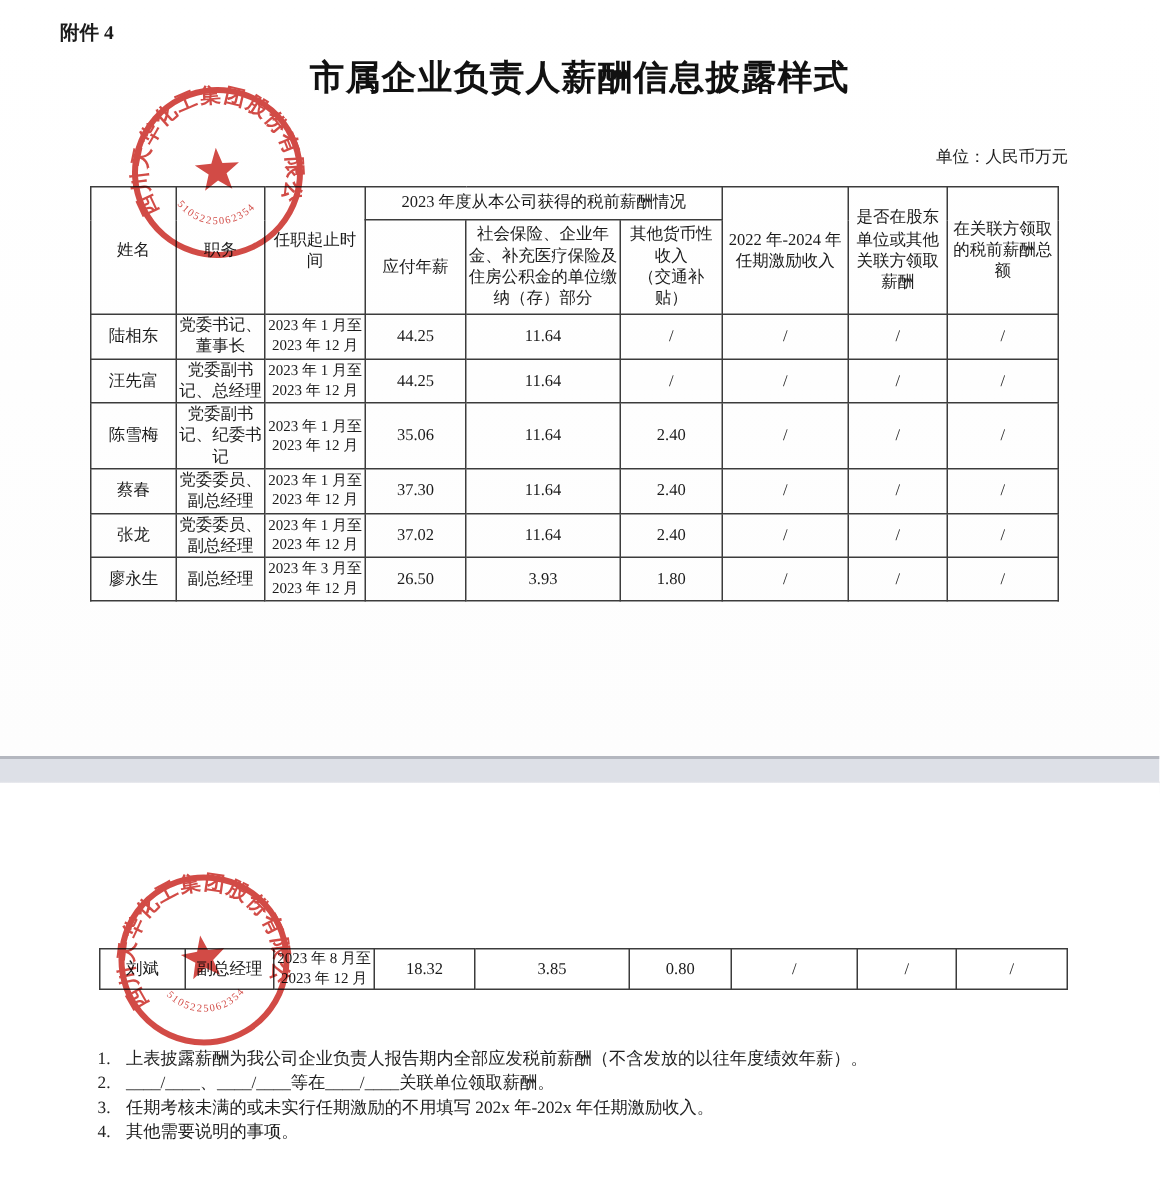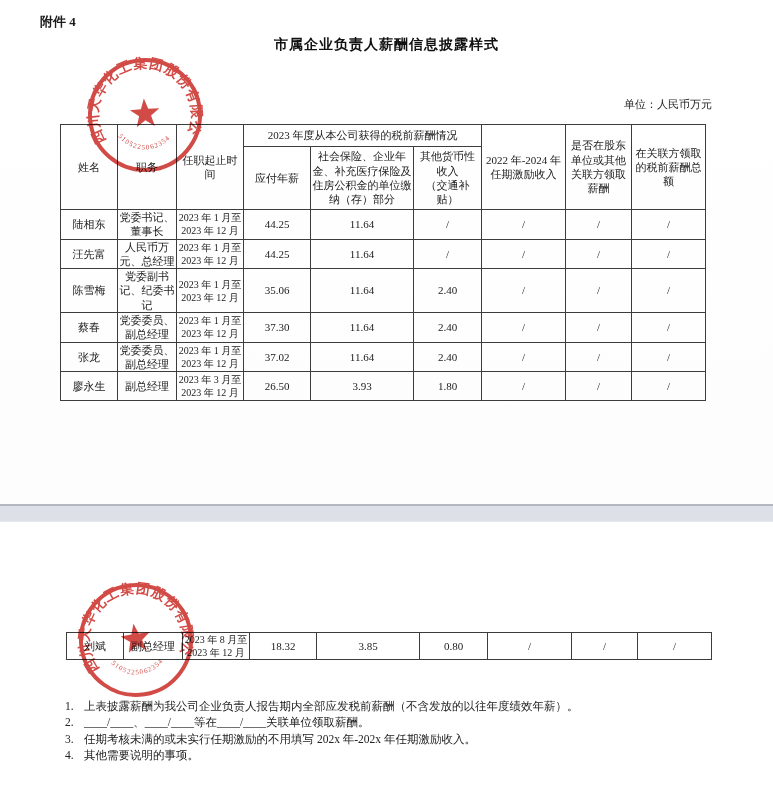--- a/index.html
+++ b/index.html
@@ -10,21 +10,21 @@
   }
   .stage{position:relative;width:745px;height:793px;background:#fdfdfd;border-radius:27px;}
 
   
   .page{position:absolute;left:0;width:773px;background:#fefefe;}
   .page1{top:0;height:504px;background:linear-gradient(#ffffff,#fdfdfd);}
   .page2{top:522px;height:271px;background:#ffffff;}
 
   .attachment{position:absolute;top:13px;left:40px;font-size:13px;font-weight:bold;}
   .doc-title{position:absolute;top:36px;left:0;width:100%;margin:0;text-align:center;
-             font-size:14px;font-weight:bold;letter-spacing:1px;color:#111;}
+             font-size:23px;font-weight:bold;letter-spacing:1px;color:#111;}
   .doc-subtitle{position:absolute;top:69px;left:0;width:100%;text-align:center;
                 font-size:12.5px;font-weight:bold;color:#1a1a1a;}
   .unit-label{position:absolute;top:97px;right:61px;font-size:11px;}
 
   
   table.salary{position:absolute;border-collapse:collapse;table-layout:fixed;background:transparent;}
   .t1{left:60px;top:124px;width:645px;}
   .t2{left:66px;top:110px;width:645px;}
   .salary th,.salary td{
     border:1px solid #3c3c3c;text-align:center;vertical-align:middle;
@@ -110,21 +110,21 @@
 2023 年 12 月</td>
             <td>44.25</td>
             <td>11.64</td>
             <td>/</td>
             <td>/</td>
             <td>/</td>
             <td>/</td>
           </tr>
           <tr>
             <td>汪先富</td>
-            <td>人民币万元、总经理</td>
+            <td>党委副书记、总经理</td>
             <td class="term">2023 年 1 月至
 2023 年 12 月</td>
             <td>44.25</td>
             <td>11.64</td>
             <td>/</td>
             <td>/</td>
             <td>/</td>
             <td>/</td>
           </tr>
           <tr>

